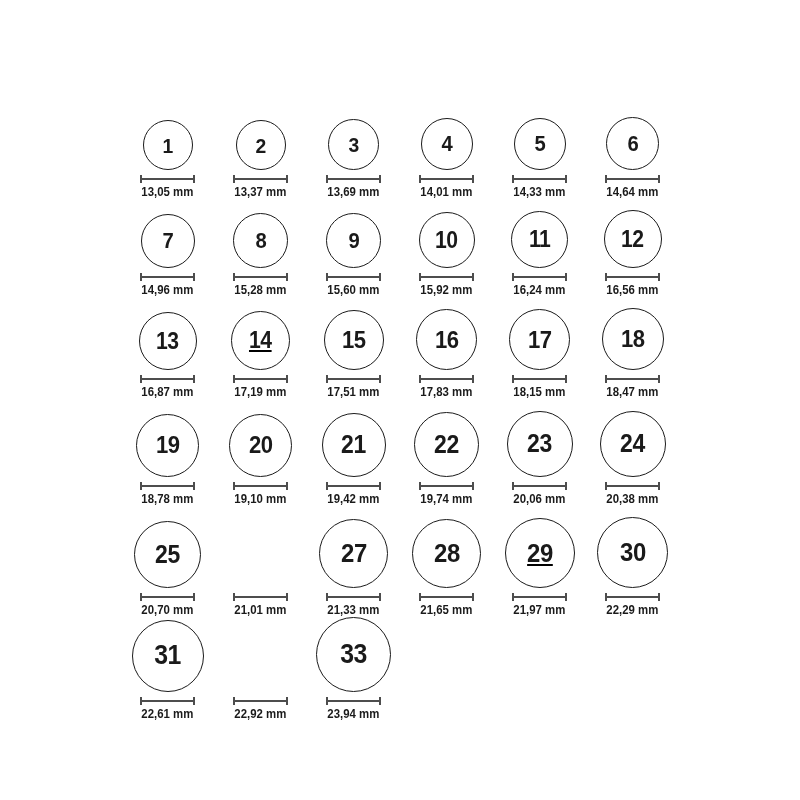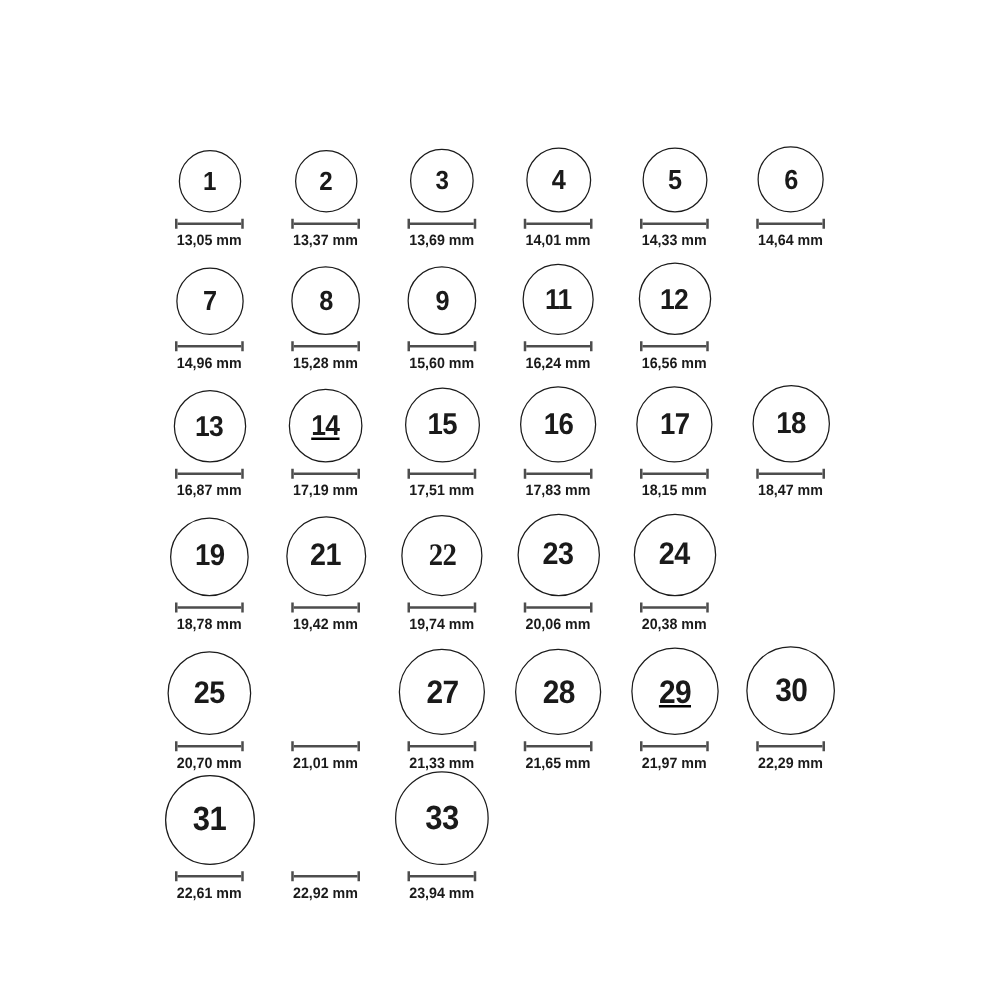--- a/index.html
+++ b/index.html
@@ -135,20 +135,27 @@
     <div class="label">15,28 mm</div>
   </div>
         <div class="cell">
     <div class="circle" style="width: 55px; height: 55px;">
       <span class="num" style="font-size: 22px;">9</span>
     </div>
     <div class="ruler"></div>
     <div class="label">15,60 mm</div>
   </div>
         <div class="cell">
+    <div class="circle" style="width: 56px; height: 56px;">
+      <span class="num" style="font-size: 23px;">10</span>
+    </div>
+    <div class="ruler"></div>
+    <div class="label">15,92 mm</div>
+  </div>
+        <div class="cell">
     <div class="circle" style="width: 57px; height: 57px; text-align: right;">
       <span class="num" style="font-size: 23px;">11</span>
     </div>
     <div class="ruler"></div>
     <div class="label">16,24 mm</div>
   </div>
         <div class="cell">
     <div class="circle" style="width: 58px; height: 58px;">
       <span class="num" style="font-size: 23px;">12</span>
     </div>
@@ -202,28 +209,35 @@
       </div>
       <div class="row">
         <div class="cell">
     <div class="circle" style="width: 63px; height: 63px;">
       <span class="num" style="font-size: 24px;">19</span>
     </div>
     <div class="ruler"></div>
     <div class="label">18,78 mm</div>
   </div>
         <div class="cell">
+    <div class="circle" style="width: 63px; height: 63px;">
+      <span class="num" style="font-size: 24px;">20</span>
+    </div>
+    <div class="ruler"></div>
+    <div class="label">19,10 mm</div>
+  </div>
+        <div class="cell">
     <div class="circle" style="width: 64px; height: 64px;">
       <span class="num" style="font-size: 25px;">21</span>
     </div>
     <div class="ruler"></div>
     <div class="label">19,42 mm</div>
   </div>
         <div class="cell">
-    <div class="circle" style="width: 65px; height: 65px; font-family: Liberation Serif, serif;">
+    <div class="circle" style="width: 65px; height: 65px;">
       <span class="num" style="font-size: 25px;">22</span>
     </div>
     <div class="ruler"></div>
     <div class="label">19,74 mm</div>
   </div>
         <div class="cell">
     <div class="circle" style="width: 66px; height: 66px;">
       <span class="num" style="font-size: 25px;">23</span>
     </div>
     <div class="ruler"></div>

